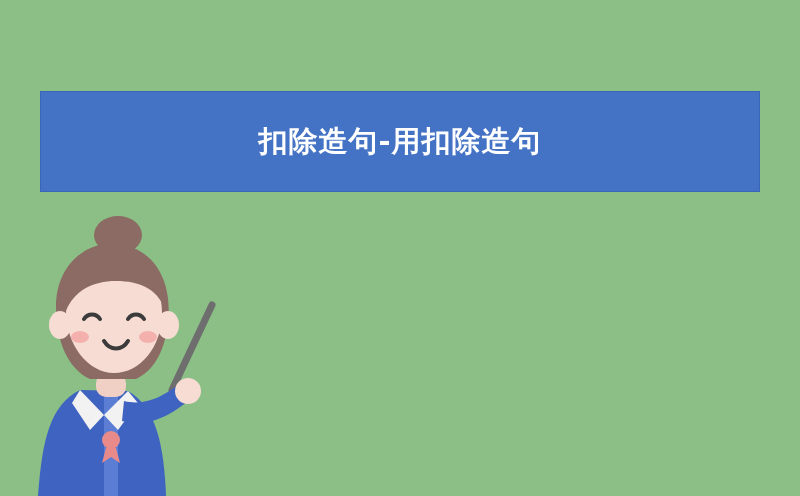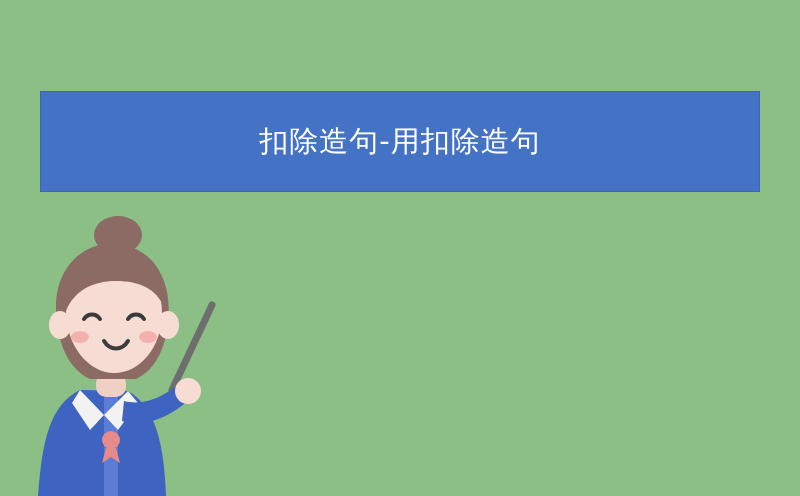--- a/index.html
+++ b/index.html
@@ -28,21 +28,21 @@
     background: #4472c4;
     border: 1px solid #3a66b5;
     box-sizing: border-box;
     display: flex;
     align-items: center;
     justify-content: center;
   }
   .title-text {
     color: #ffffff;
     font-size: 29px;
-    font-weight: normal;
+    font-weight: bold;
     letter-spacing: 1px;
     font-family: "DejaVu Sans", "Liberation Sans", sans-serif;
     white-space: nowrap;
   }
   .illustration {
     position: absolute;
     left: 20px;
     top: 215px;
     width: 230px;
     height: 281px;

